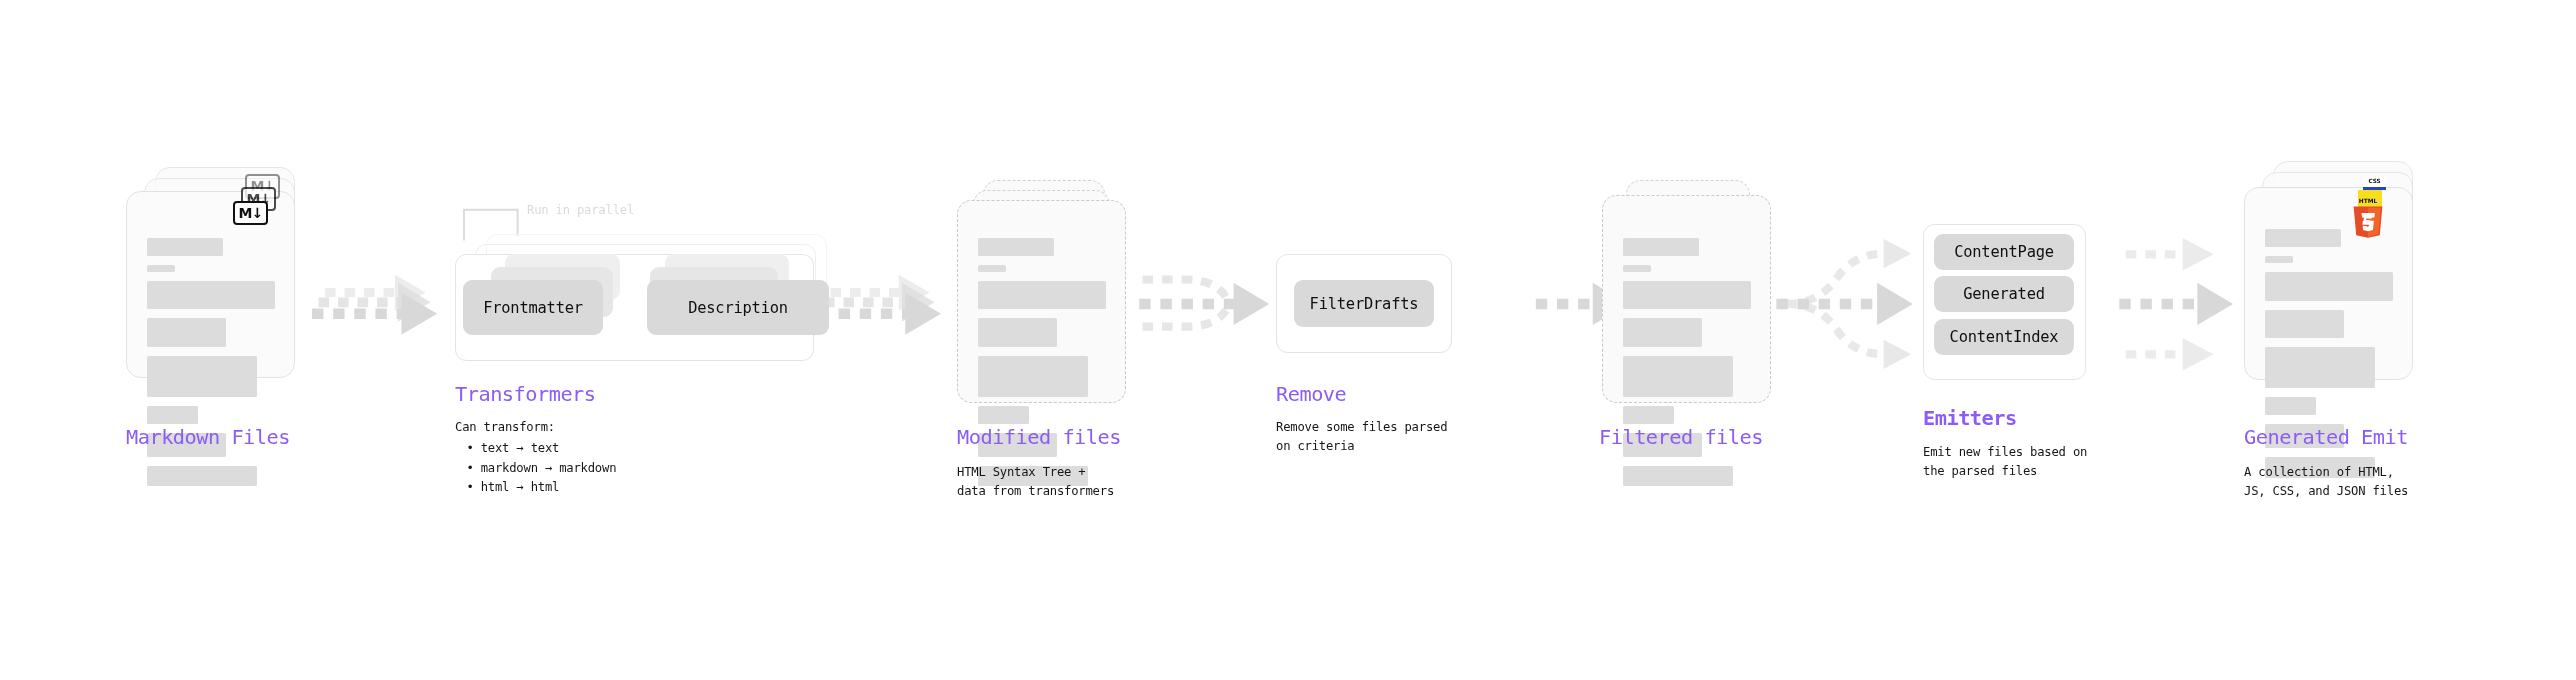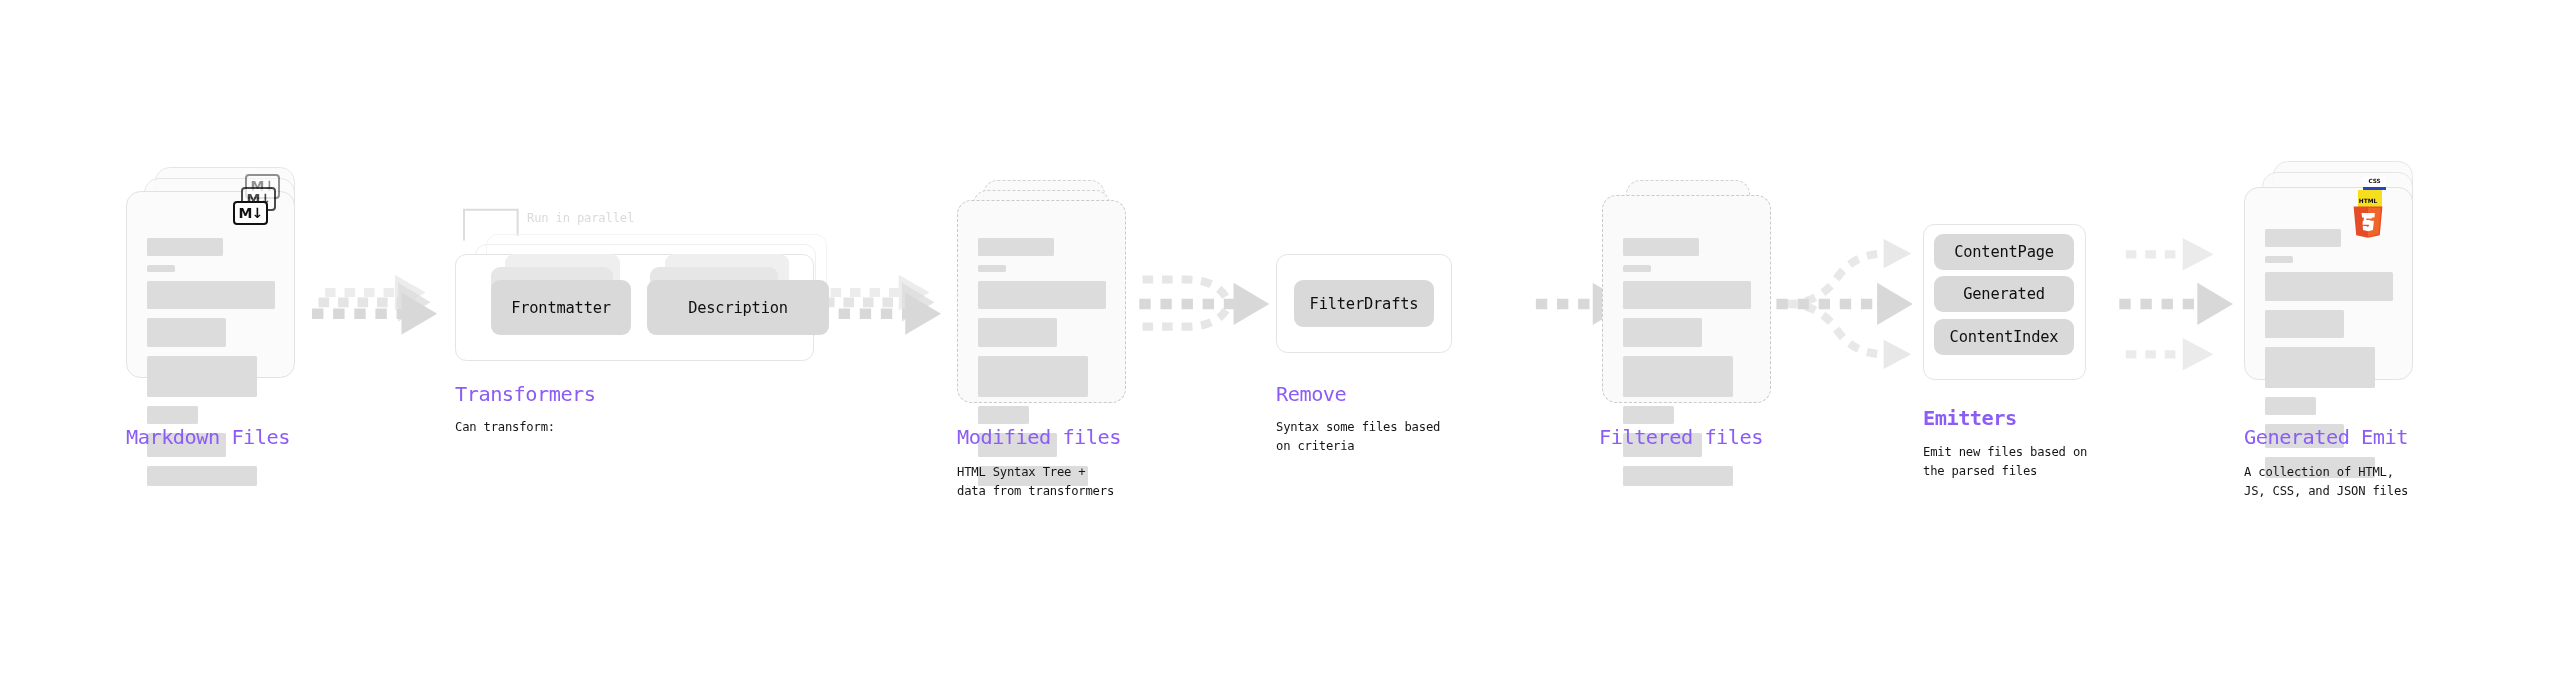--- a/index.html
+++ b/index.html
@@ -268,30 +268,35 @@
   <div class="node">
     <div class="group-box ghost2" style="left:486px; top:234px; width:341px; height:98px;"></div>
     <div class="group-box ghost" style="left:475px; top:244px; width:341px; height:98px;"></div>
     <div class="group-box" style="left:455px; top:254px; width:359px; height:107px;"></div>
 
     <div class="chip ghost2" style="left:505px; top:254px; width:115px; height:46px;"></div>
     <div class="chip ghost2" style="left:665px; top:254px; width:124px; height:46px;"></div>
     <div class="chip ghost" style="left:491px; top:267px; width:122px; height:50px;"></div>
     <div class="chip ghost" style="left:650px; top:267px; width:128px; height:50px;"></div>
 
-    <div class="chip" style="left:463px; top:280px; width:140px; height:55px;margin-left:28px;">
+    <div class="chip" style="left:463px; top:280px; width:140px; height:55px;">
       <span>Frontmatter</span>
     </div>
     <div class="chip" style="left:647px; top:280px; width:182px; height:55px;">
       <span>Description</span>
     </div>
   </div>
-  <div class="parallel-label" style="left:527px; top:211px;text-align:right;">Run in parallel</div>
+  <div class="parallel-label" style="left:527px; top:203px;text-align:right;">Run in parallel</div>
   <div class="title" style="left:455px; top:382px;">Transformers</div>
   <div class="caption" style="left:455px; top:418px;">Can transform:</div>
+  <div class="list" style="left:455px; top:439px;">
+    <div class="li">• <span>text → text</span></div>
+    <div class="li">• <span>markdown → markdown</span></div>
+    <div class="li">• <span>html → html</span></div>
+  </div>
 
   <div class="card-stack" style="left:957px; top:180px;">
     <div class="card dashed back2" style="left:26px; top:0px;  width:122px; height:49px;"></div>
     <div class="card dashed back1" style="left:16.3px; top:9.8px; width:137px; height:50px;"></div>
     <div class="card dashed" style="left:0px; top:19.5px; width:169px; height:203px;">
       <div class="card-body" style="top:37px;">
         <div class="bar" style="width:60%;  height:18px;"></div>
         <div class="bar" style="width:22%;  height:7.3px;"></div>
         <div class="bar" style="width:100%; height:28.4px;"></div>
         <div class="bar" style="width:62%;  height:28.4px;"></div>
@@ -306,21 +311,21 @@
   <div class="caption" style="left:957px; top:463px;">HTML Syntax Tree +
 data from transformers</div>
 
   <div class="node">
     <div class="group-box" style="left:1276px; top:254px; width:176px; height:99px;"></div>
     <div class="chip" style="left:1294px; top:280px; width:140px; height:47px;">
       <span>FilterDrafts</span>
     </div>
   </div>
   <div class="title" style="left:1276px; top:382px;">Remove</div>
-  <div class="caption" style="left:1276px; top:418px;">Syntax some files based
+  <div class="caption" style="left:1276px; top:418px;">Remove some files parsed
 on criteria</div>
 
   <div class="card-stack" style="left:1602px; top:180px;">
     <div class="card dashed back1" style="left:24.4px; top:0px; width:124px; height:49px;"></div>
     <div class="card dashed" style="left:0px; top:14.6px; width:169px; height:208px;">
       <div class="card-body" style="top:42px;">
         <div class="bar" style="width:60%;  height:18px;"></div>
         <div class="bar" style="width:22%;  height:7.3px;"></div>
         <div class="bar" style="width:100%; height:28.4px;"></div>
         <div class="bar" style="width:62%;  height:28.4px;"></div>

